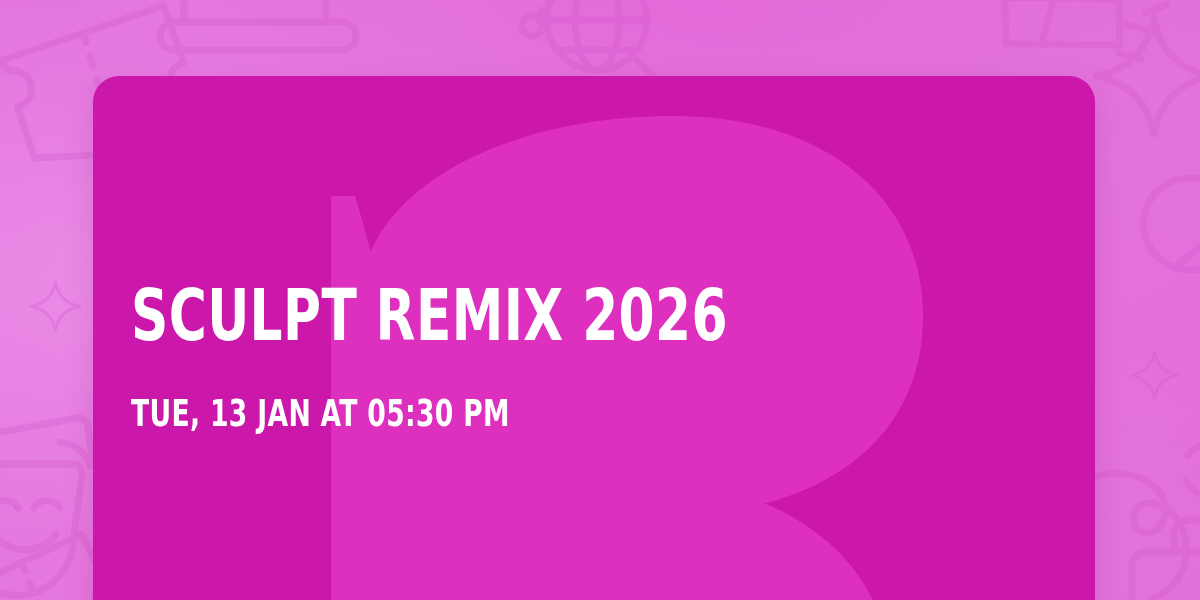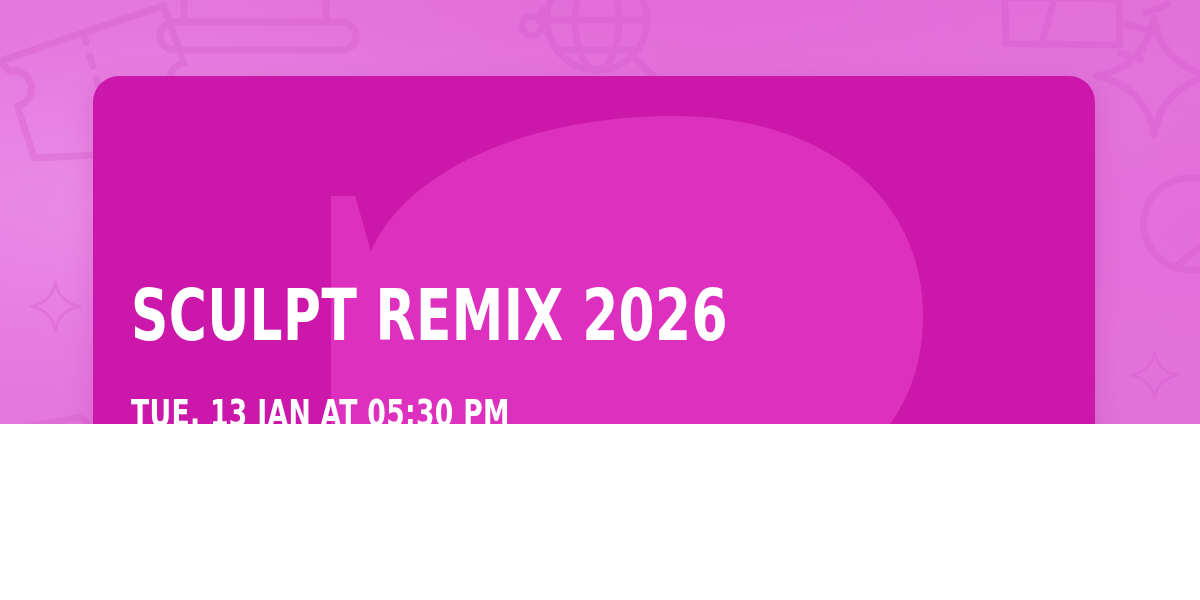--- a/index.html
+++ b/index.html
@@ -7,21 +7,21 @@
     padding: 0;
     background: #ffffff;
   }
   body {
     font-family: "Liberation Sans", sans-serif;
   }
 
   .share-card {
     position: relative;
     width: 1200px;
-    height: 424px;
+    height: 600px;
     overflow: hidden;
     background: #fde047;
   }
 
   
   .backdrop {
     position: absolute;
     inset: 0;
     background:
       radial-gradient(120% 90% at 18% 50%, #eb8fe8 0%, #e579df 45%, #e06fd9 100%);

